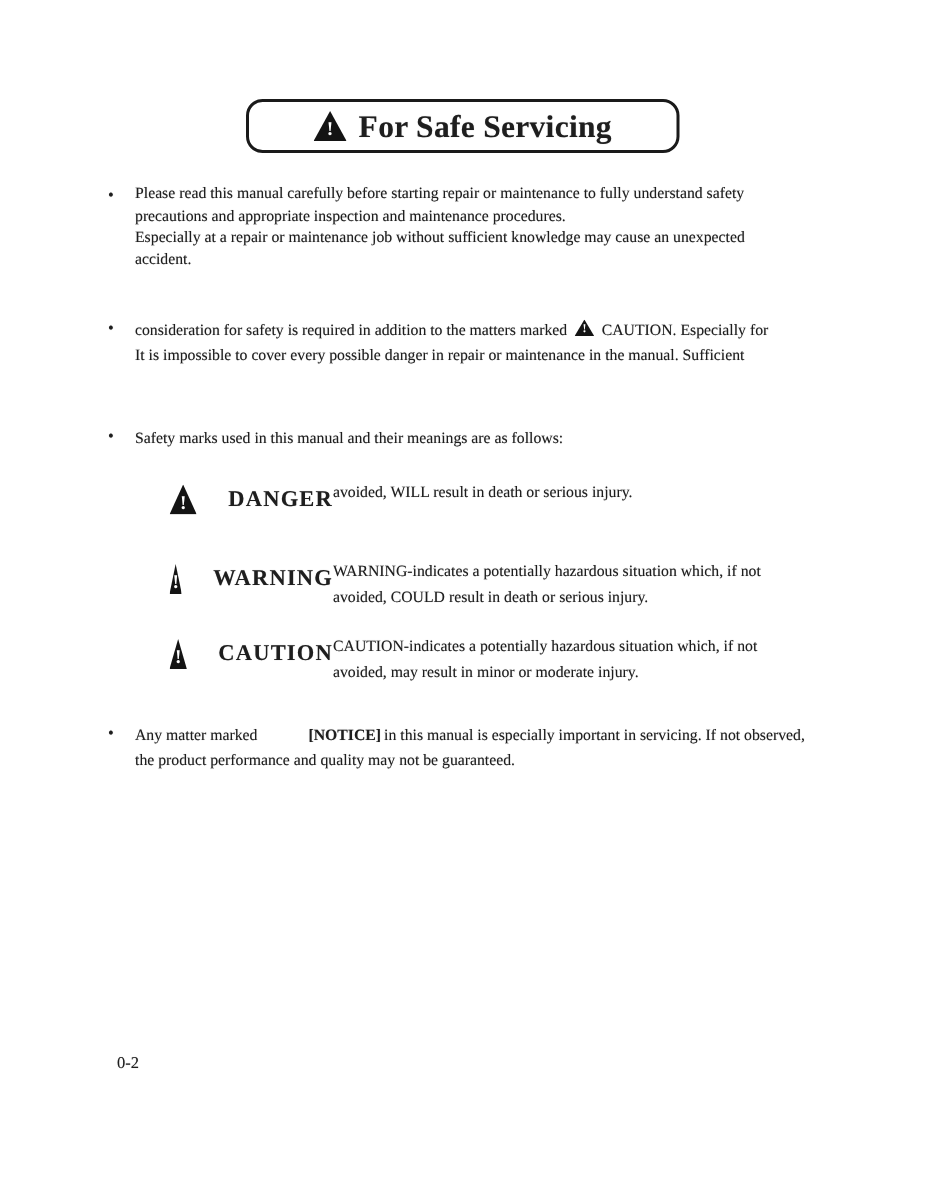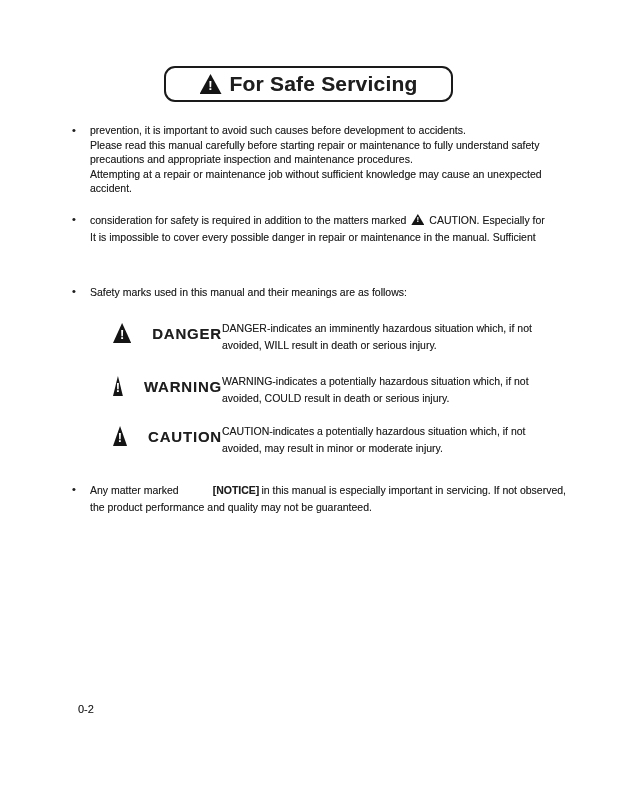--- a/index.html
+++ b/index.html
@@ -8,20 +8,21 @@
     background: #ffffff;
     font-family: "Liberation Sans", "DejaVu Sans", sans-serif;
     color: #1e1e1e;
   }
   .page {
     position: relative;
     width: 622px; height: 797px;
     background: #ffffff;
     overflow: hidden;
     text-shadow: 0 0 0.5px rgba(30,30,30,0.45);
+    font-family: Liberation Serif, serif;
   }
 
   
   .title-box {
     position: absolute;
     left: 164px; top: 66px;
     width: 289px; height: 36px;
     box-sizing: border-box;
     border: 2px solid #1a1a1a;
     border-radius: 11px;
@@ -118,24 +119,23 @@
 <div class="page">
 
   <div class="title-box">
     <span class="tri tri-lg"></span>
     <span class="title-text">For Safe Servicing</span>
   </div>
 
   <div class="bullet lh1" style="top:123px">
     <span class="dot">•</span>
     <span class="btext">
-      <span class="line">prevention, it is important to avoid such causes before development to accidents.</span>
       <span class="line">Please read this manual carefully before starting repair or maintenance to fully understand safety</span>
       <span class="line">precautions and appropriate inspection and maintenance procedures.</span>
-      <span class="line">Attempting at a repair or maintenance job without sufficient knowledge may cause an unexpected</span>
+      <span class="line">Especially at a repair or maintenance job without sufficient knowledge may cause an unexpected</span>
       <span class="line">accident.</span>
     </span>
   </div>
 
   <div class="bullet lh2" style="top:212px">
     <span class="dot">•</span>
     <span class="btext">
       <span class="line"><span>consideration for safety is required in addition to the matters marked</span><span class="tri tri-sm"></span><span>CAUTION. Especially for</span></span>
       <span class="line">It is impossible to cover every possible danger in repair or maintenance in the manual. Sufficient</span>
     </span>
@@ -147,21 +147,20 @@
       <span class="line">Safety marks used in this manual and their meanings are as follows:</span>
     </span>
   </div>
 
   <div class="mark-row" style="top:318px">
     <span class="mark-head">
       <span class="tri tri-md"></span>
       <span class="mark-label">DANGER</span>
     </span>
     <span class="mark-desc">
-      <span class="line">DANGER-indicates an imminently hazardous situation which, if not</span>
       <span class="line">avoided, WILL result in death or serious injury.</span>
     </span>
   </div>
 
   <div class="mark-row" style="top:421px">
     <span class="mark-head">
       <span class="tri tri-md"></span>
       <span class="mark-label">CAUTION</span>
     </span>
     <span class="mark-desc">

